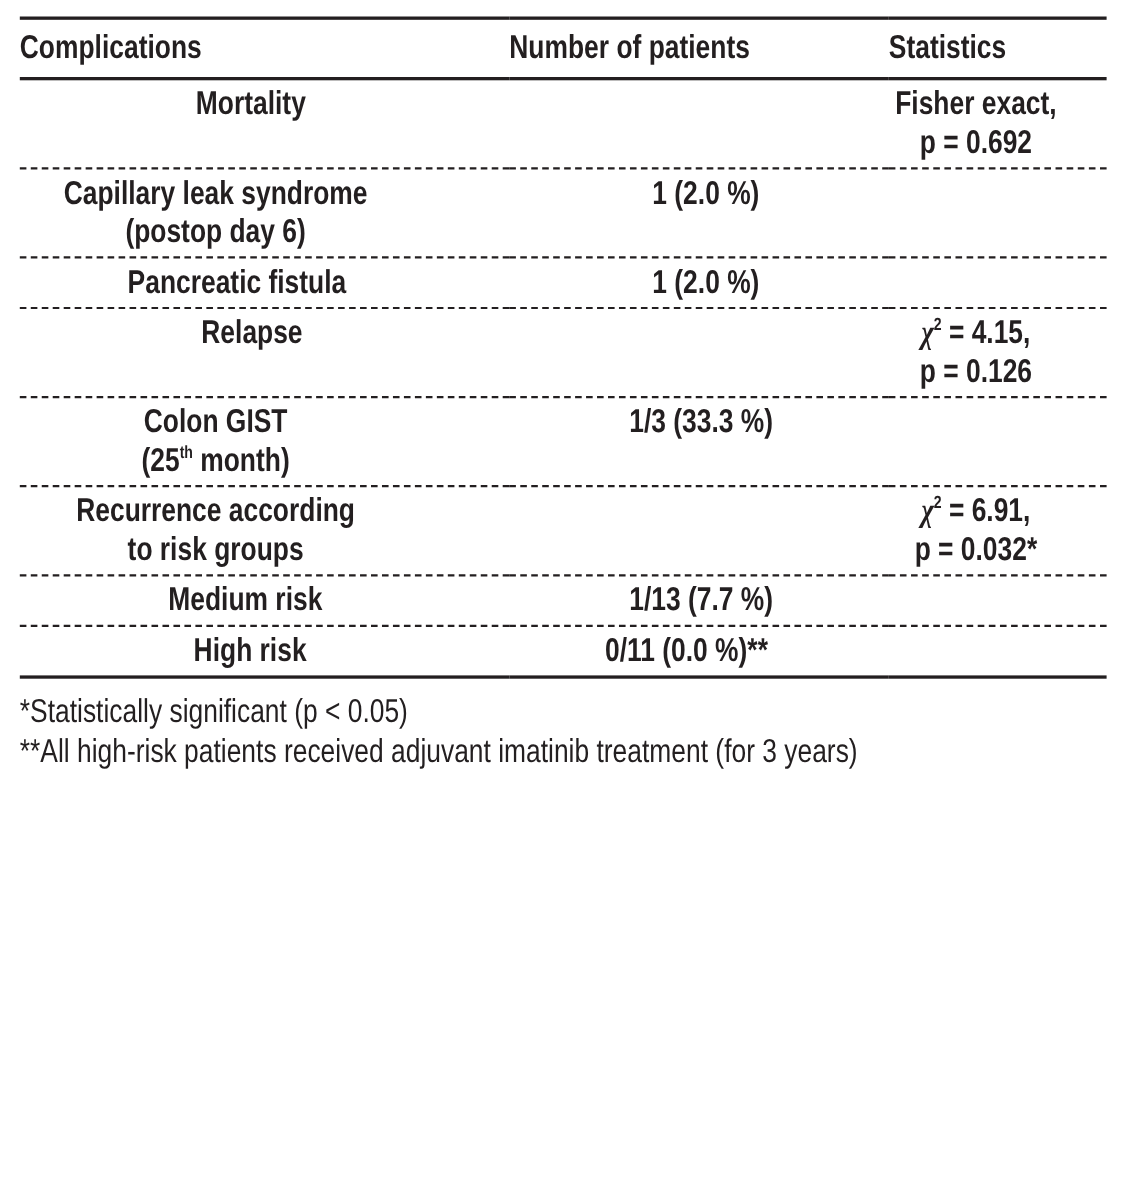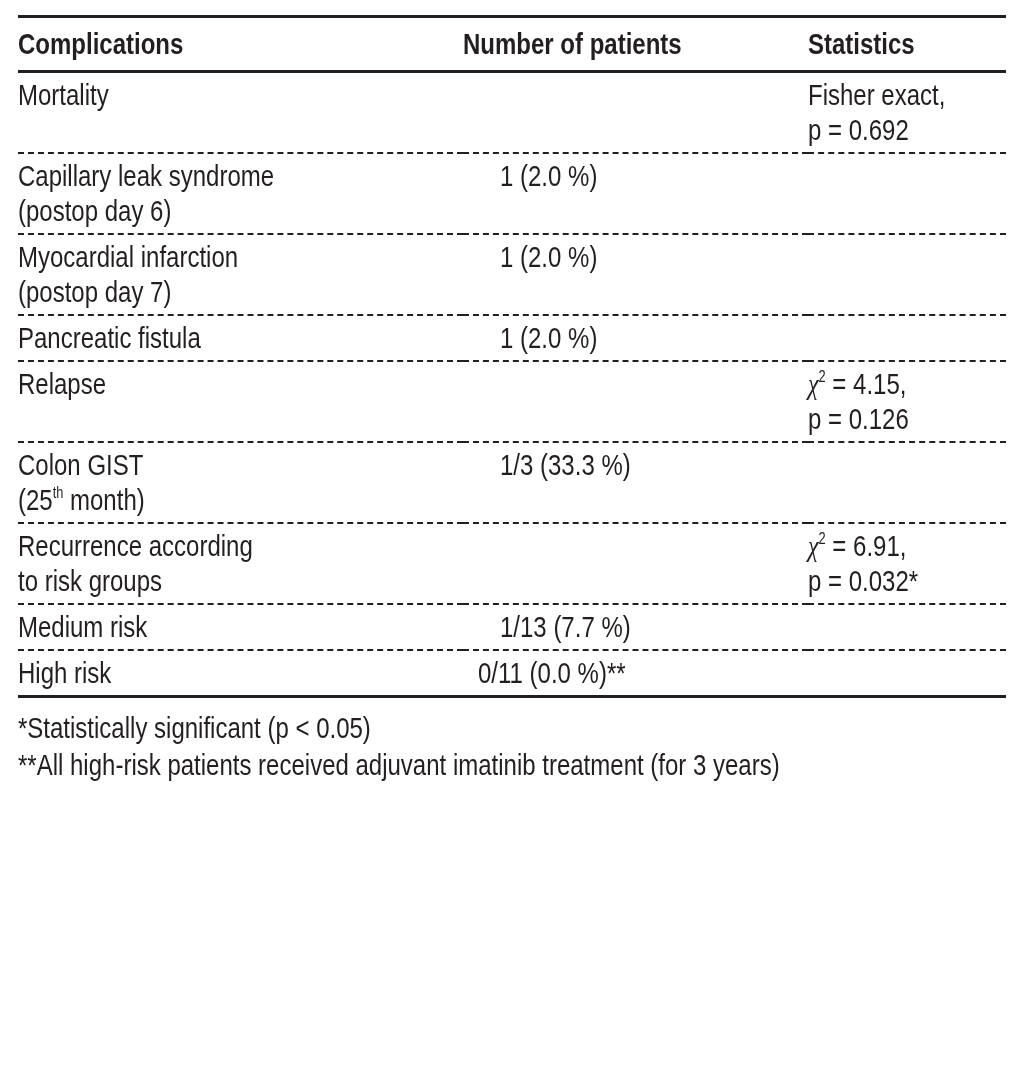--- a/index.html
+++ b/index.html
@@ -3,21 +3,21 @@
 <meta charset="utf-8">
 <style>
   html, body { margin: 0; padding: 0; background: #ffffff; }
   body { width: 1022px; height: 1071px; position: relative; overflow: hidden;
          font-family: "Liberation Sans", sans-serif; color: #231f20; }
   .wrap { position: absolute; left: 18px; top: 15px; width: 988px; }
   .cond { transform-origin: left top; transform: scaleX(0.80); white-space: nowrap; display: inline-block; }
   table { border-collapse: collapse; width: 988px; }
   thead tr { border-top: 3px solid #231f20; border-bottom: 3px solid #231f20; }
   th { font-weight: bold; font-size: 30px; height: 52px; text-align: left; padding: 0; vertical-align: middle; }
-  td { font-size: 30px; line-height: 35px; padding: 4px 0 5px 0; vertical-align: top; text-align: left; }
+  td { font-size: 30px; line-height: 35px; padding: 4px 0 5px 0; vertical-align: top; text-align: center; font-weight: bold; }
   tbody tr { border-bottom: 2px dashed #231f20; }
   tbody tr:last-child { border-bottom: 3px solid #231f20; }
   .c1 { width: 445px; margin-top: 32px; }
   .c2 { width: 345px; }
   .c2 .cond { margin-left: 37px; }
   th.c2 .cond { margin-left: 0; }
   .c3 { width: 198px; }
   .line { display: block; }
   sup { font-size: 16px; line-height: 0; vertical-align: 12px; }
   .chi { font-family: "Liberation Serif", serif; font-style: italic; }
@@ -49,28 +49,20 @@
 
       <tr>
         <td class="c1">
           <span class="cond line">Capillary leak syndrome</span>
           <span class="cond line">(postop day 6)</span>
         </td>
         <td class="c2"><span class="cond">1 (2.0 %)</span></td>
         <td class="c3"></td>
       </tr>
 
-      <tr>
-        <td class="c1">
-          <span class="cond line">Myocardial infarction</span>
-          <span class="cond line">(postop day 7)</span>
-        </td>
-        <td class="c2"><span class="cond">1 (2.0 %)</span></td>
-        <td class="c3"></td>
-      </tr>
 
 
       <tr>
         <td class="c1"><span class="cond">Pancreatic fistula</span></td>
         <td class="c2"><span class="cond">1 (2.0 %)</span></td>
         <td class="c3"></td>
       </tr>
 
       <tr>
         <td class="c1"><span class="cond">Relapse</span></td>

